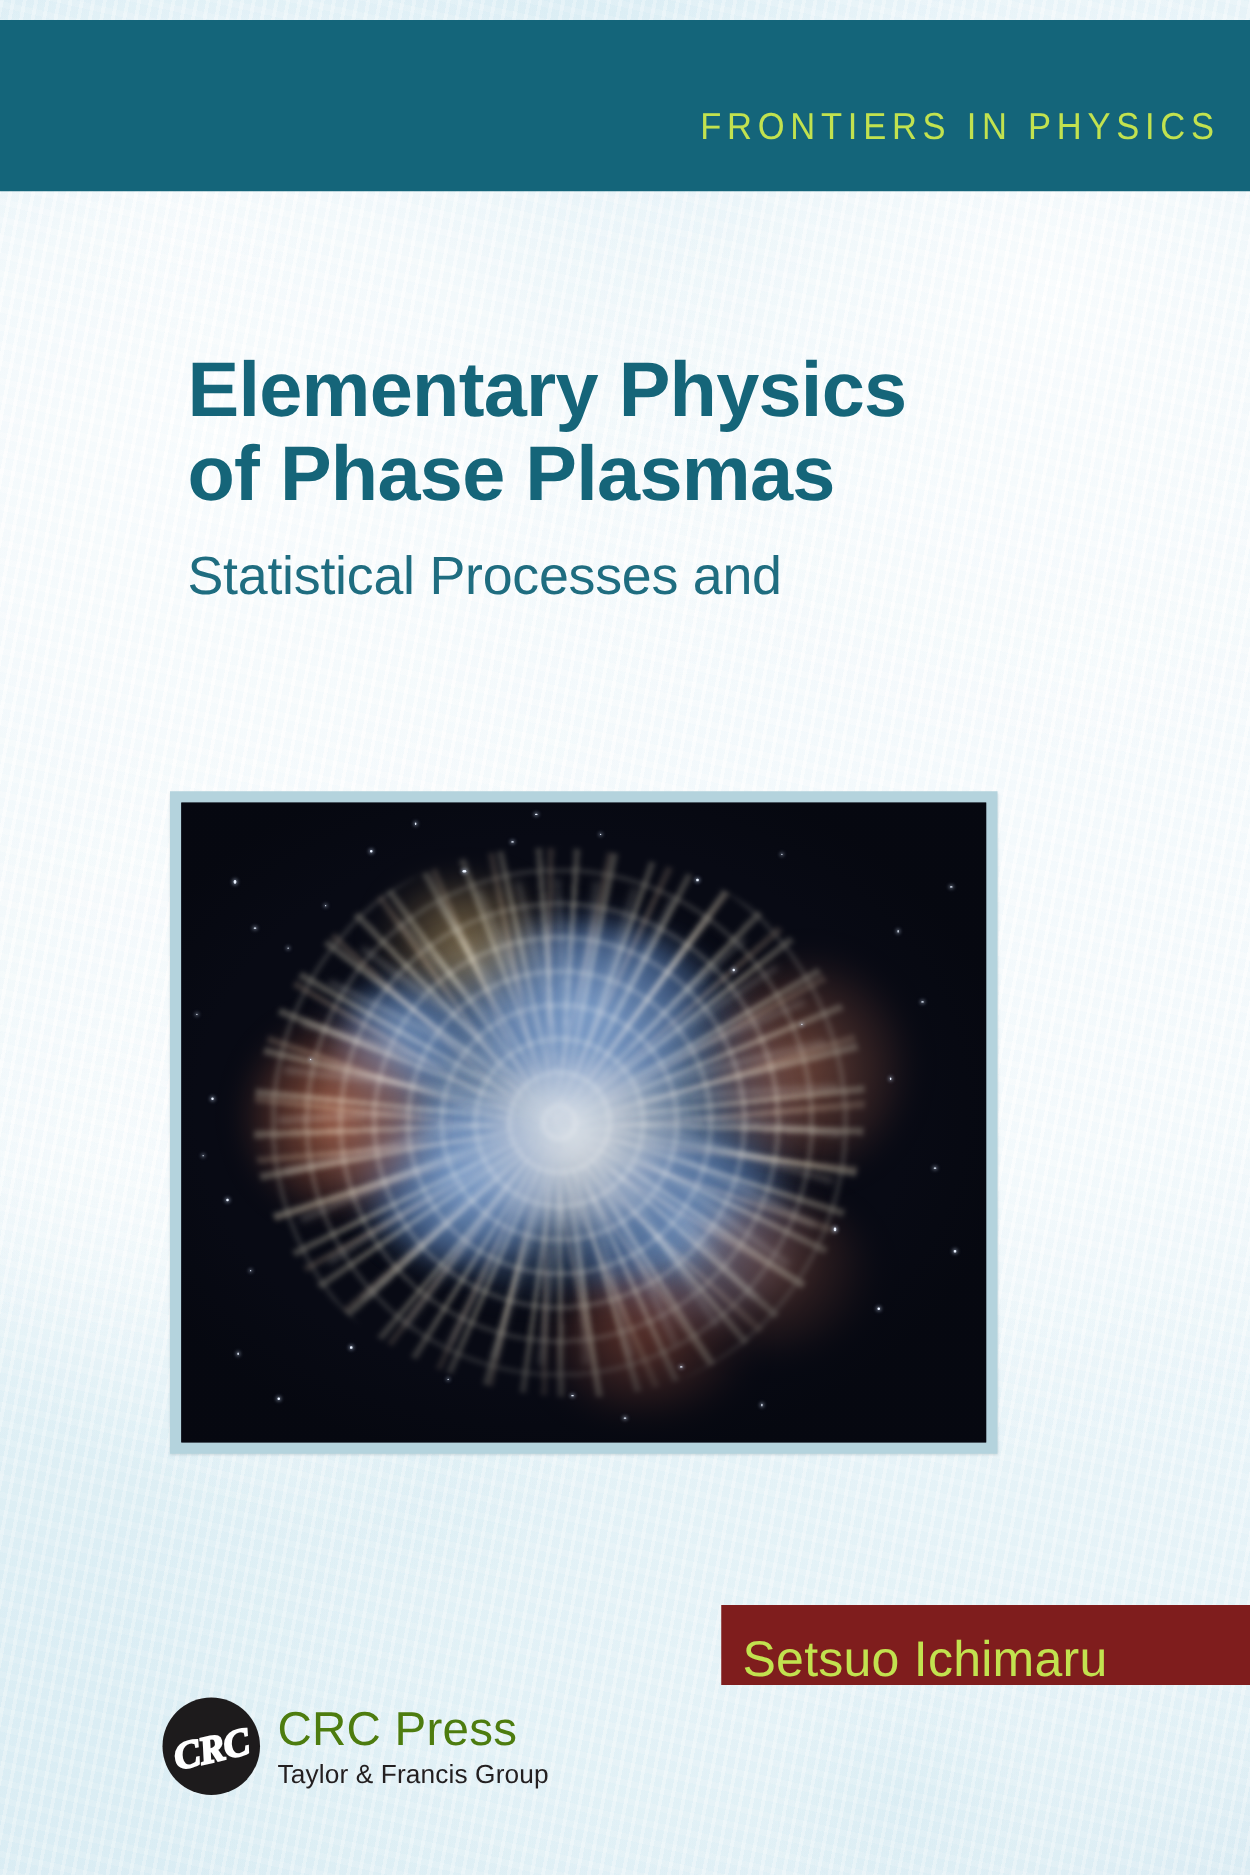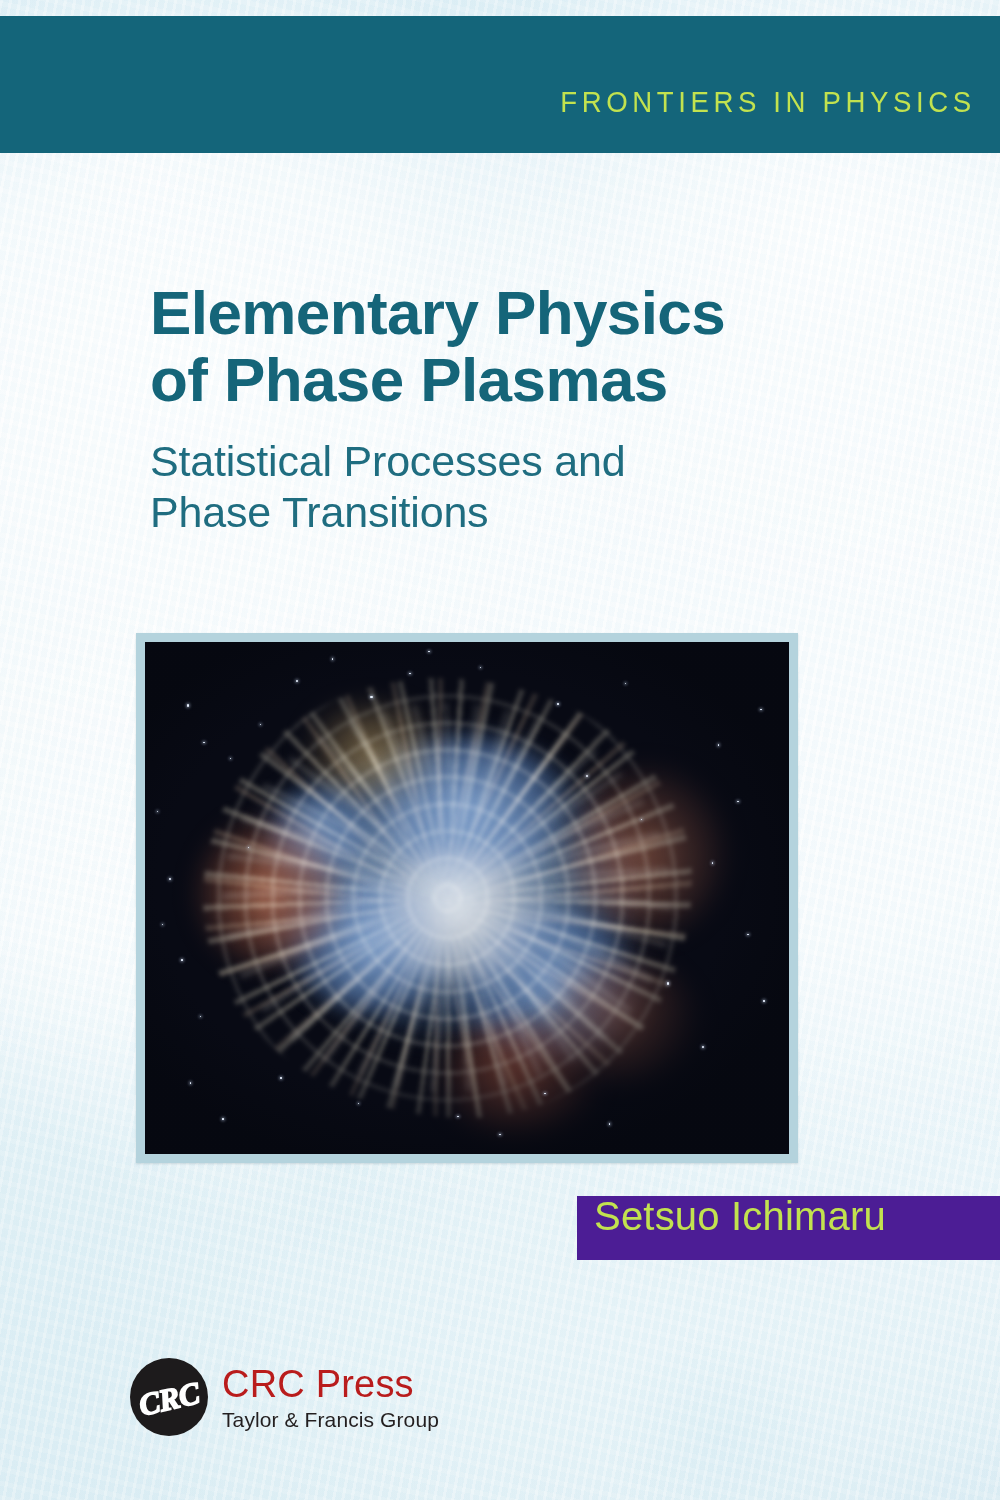--- a/index.html
+++ b/index.html
@@ -182,24 +182,24 @@
   .neb-vignette {
     position:absolute; inset:0;
     background:radial-gradient(ellipse 58% 56% at 46% 48%, rgba(8,10,20,0) 48%, rgba(8,10,20,0.55) 76%, rgba(6,8,16,0.96) 100%);
   }
   .stars { position:absolute; inset:0; }
   .star { position:absolute; border-radius:50%; background:#eaf2ff;
           box-shadow:0 0 3px 1px rgba(210,228,255,0.5); }
 
   
   .author-band {
-    position:absolute; left:577px; top:1196px;
+    position:absolute; left:577px; top:1284px;
     width:423px; height:64px;
-    background:#4c1d95;
-    display:flex; align-items:flex-start;
+    background:#7f1d1d;
+    display:flex; align-items:flex-end;
   }
   .author-band .author-name {
     color:#c2e24f;
     font-size:40px;
     font-weight:400;
     letter-spacing:0.2px;
     line-height:1;
     padding-left:17px;
     white-space:nowrap;
   }
@@ -223,21 +223,21 @@
     font-size:31px;
     font-weight:700;
     font-style:italic;
     letter-spacing:-0.5px;
     line-height:1;
     white-space:nowrap;
     -webkit-text-stroke:1.6px #ffffff;
   }
   .pub-text { display:flex; flex-direction:column; justify-content:center; }
   .pub-name {
-    color:#b91c1c;
+    color:#4d7c0f;
     font-size:38px;
     font-weight:400;
     line-height:1.0;
     letter-spacing:0.2px;
   }
   .pub-group {
     color:#231f20;
     font-size:21px;
     font-weight:400;
     line-height:1.0;
@@ -258,21 +258,20 @@
     <div class="series-title">FRONTIERS IN PHYSICS</div>
   </div>
 
   <div class="title-block">
     <div class="book-title">
       <span class="tl">Elementary Physics</span>
       <span class="tl">of Phase Plasmas</span>
     </div>
     <div class="book-subtitle">
       <span class="sl">Statistical Processes and</span>
-      <span class="sl">Phase Transitions</span>
     </div>
   </div>
 
   <div class="art-frame">
     <div class="art-canvas">
       <div class="neb">
         <div class="neb-glow"></div>
         <div class="neb-blue-a"></div>
         <div class="neb-blue-b"></div>
         <div class="neb-blue-c"></div>

